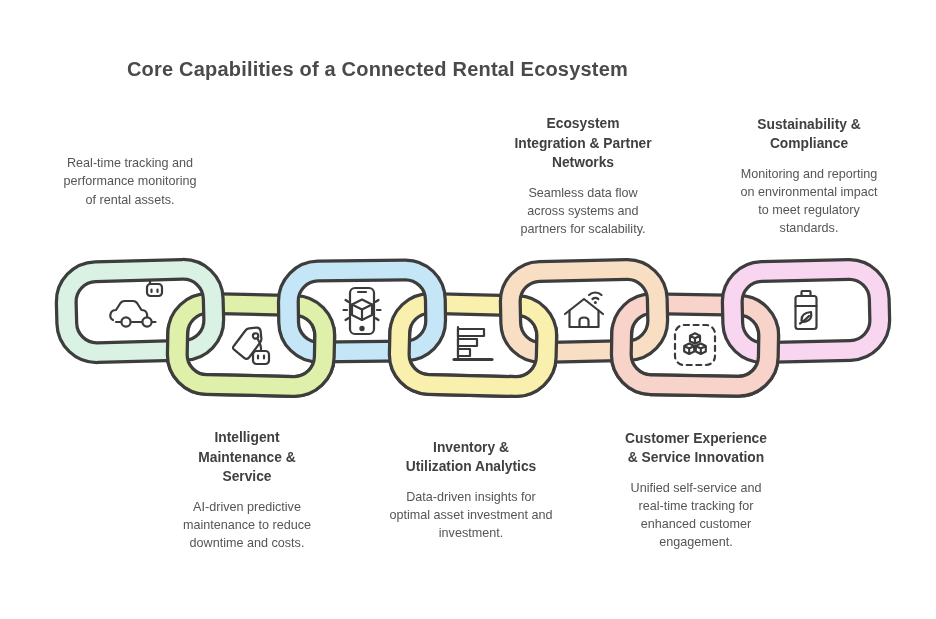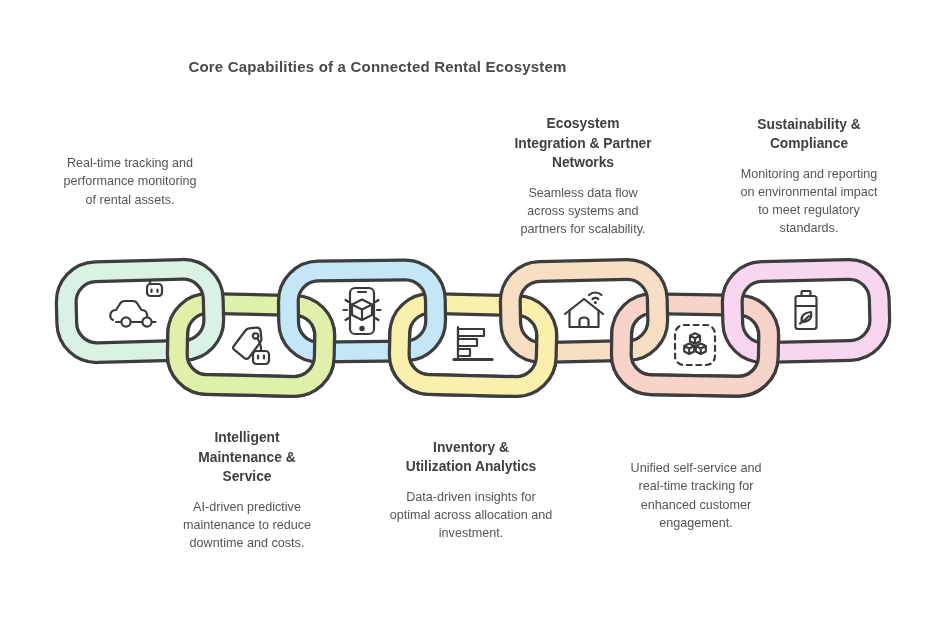--- a/index.html
+++ b/index.html
@@ -1,19 +1,19 @@
 <!DOCTYPE html>
 <html><head>
 <meta charset="utf-8">
 <style>
   html,body{margin:0;padding:0;background:#ffffff;}
   body{font-family:"Liberation Sans", sans-serif;}
   .canvas{position:relative;width:936px;height:619px;background:#fff;overflow:hidden;}
   .title{position:absolute;top:58px;left:0;width:755px;text-align:center;
-         font-size:15px;font-weight:bold;color:#4a4a4a;letter-spacing:.2px;}
+         font-size:20px;font-weight:bold;color:#4a4a4a;letter-spacing:.2px;}
   .cap{position:absolute;transform:translateX(-50%);width:210px;height:132px;
        display:flex;flex-direction:column;align-items:center;justify-content:center;
        text-align:center;}
   .cap .hd{margin:0;font-size:13.8px;font-weight:bold;color:#404040;line-height:1.42;
            white-space:pre-line;}
   .cap .bd{margin:11px 0 0 0;font-size:12.6px;font-weight:normal;color:#555555;line-height:1.44;
            white-space:pre-line;}
   .row-top .cap{top:110px;}
   .row-bottom .cap{top:424px;}
   .chain-wrap{position:absolute;left:0;top:249px;width:936px;height:172px;}
@@ -185,24 +185,26 @@
 Maintenance &amp;
 Service</h3>
       <p class="bd">AI-driven predictive
 maintenance to reduce
 downtime and costs.</p>
     </div>
     <div class="cap" style="left:471px">
       <h3 class="hd">Inventory &amp;
 Utilization Analytics</h3>
       <p class="bd">Data-driven insights for
-optimal across allocation and
+optimal asset investment and
 investment.</p>
     </div>
     <div class="cap" style="left:696px">
+      <h3 class="hd">Customer Experience
+&amp; Service Innovation</h3>
       <p class="bd">Unified self-service and
 real-time tracking for
 enhanced customer
 engagement.</p>
     </div>
   </div>
 
 </div>
 
 </body></html>

